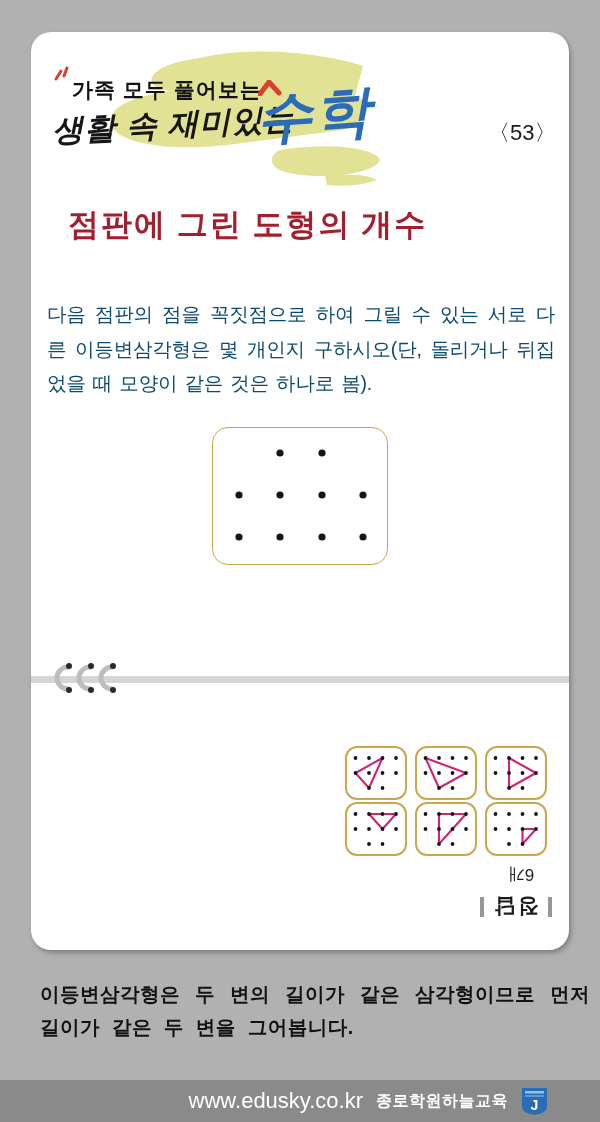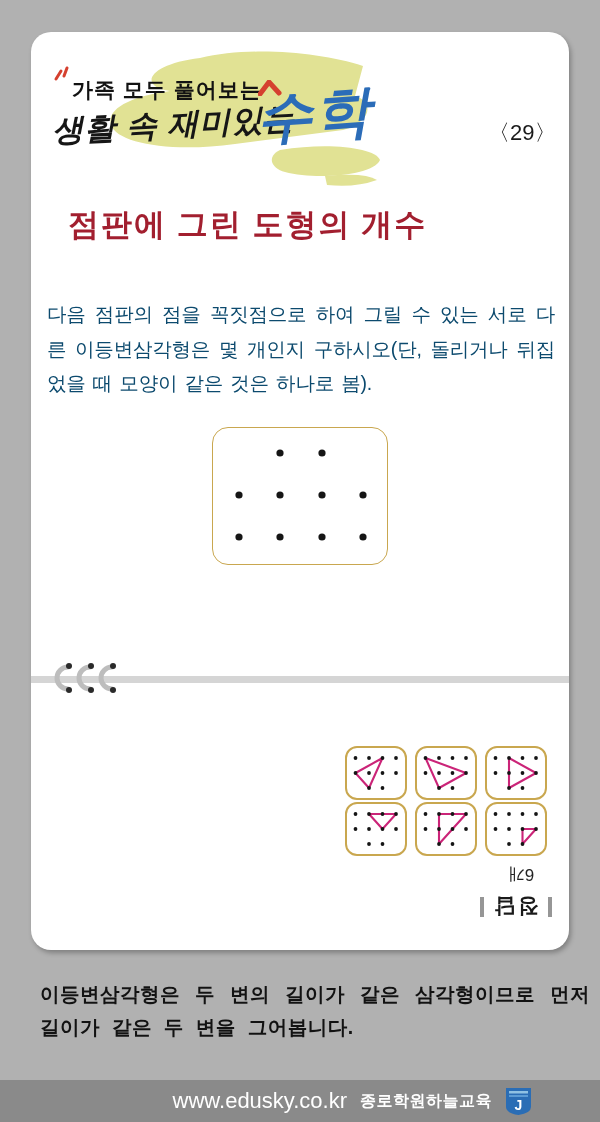--- a/index.html
+++ b/index.html
@@ -41,21 +41,21 @@
               transform:rotate(180deg); }
   .anslabel { left:474px; top:893px; width:84px; height:28px; display:flex; align-items:center;
               justify-content:center; gap:9px; transform:rotate(180deg); }
   .anslabel .txt { font-size:21px; font-weight:bold; color:#1a1a1a; letter-spacing:2px; }
   .anslabel .bar { width:4px; height:20px; background:#969696; }
 
   .hint { left:28px; top:978px; width:550px; font-size:19.5px; font-weight:bold; color:#121212;
           line-height:33px; text-align:justify; word-spacing:6px; letter-spacing:0.5px;margin-left:12px; }
 
   .footer { left:0; top:1080px; width:600px; height:42px; background:#8a8a8a; display:flex;
-            align-items:center; justify-content:flex-end; padding-right:68px; gap:13px; }
+            align-items:center; justify-content:flex-end; padding-right:52px; gap:13px; }
   .footer .url { font-size:22px; color:#ffffff; }
   .footer .brand { font-size:16px; font-weight:bold; color:#ffffff; letter-spacing:0.5px; }
 </style>
 </head>
 <body>
 
 <div class="page">
 
   <div class="abs card"></div>
 
@@ -74,21 +74,21 @@
 
   <div class="abs tagline1">가족 모두 풀어보는</div>
   <div class="abs tagline2">생활 속 재미있는</div>
 
   <div class="abs mathlogo"><span class="c1">수</span><span class="c2">학</span></div>
 
   <svg class="abs redcaret" viewBox="0 0 24 16">
     <path d="M2,14 L11,2 L21,13" stroke="#d5402f" stroke-width="5" fill="none" stroke-linecap="round"></path>
   </svg>
 
-  <div class="abs pagenum">〈29〉</div>
+  <div class="abs pagenum">〈53〉</div>
 
   <div class="abs title">점판에 그린 도형의 개수</div>
 
   <div class="abs problem">다음 점판의 점을 꼭짓점으로 하여 그릴 수 있는 서로 다른 이등변삼각형은 몇 개인지 구하시오(단, 돌리거나 뒤집었을 때 모양이 같은 것은 하나로 봄).</div>
 
   <div class="abs board">
     <svg width="172" height="134" viewBox="0 0 172 134">
         <circle cx="67" cy="25" r="3.6" fill="#151515"></circle>
         <circle cx="109" cy="25" r="3.6" fill="#151515"></circle>
         <circle cx="26" cy="67" r="3.6" fill="#151515"></circle>

